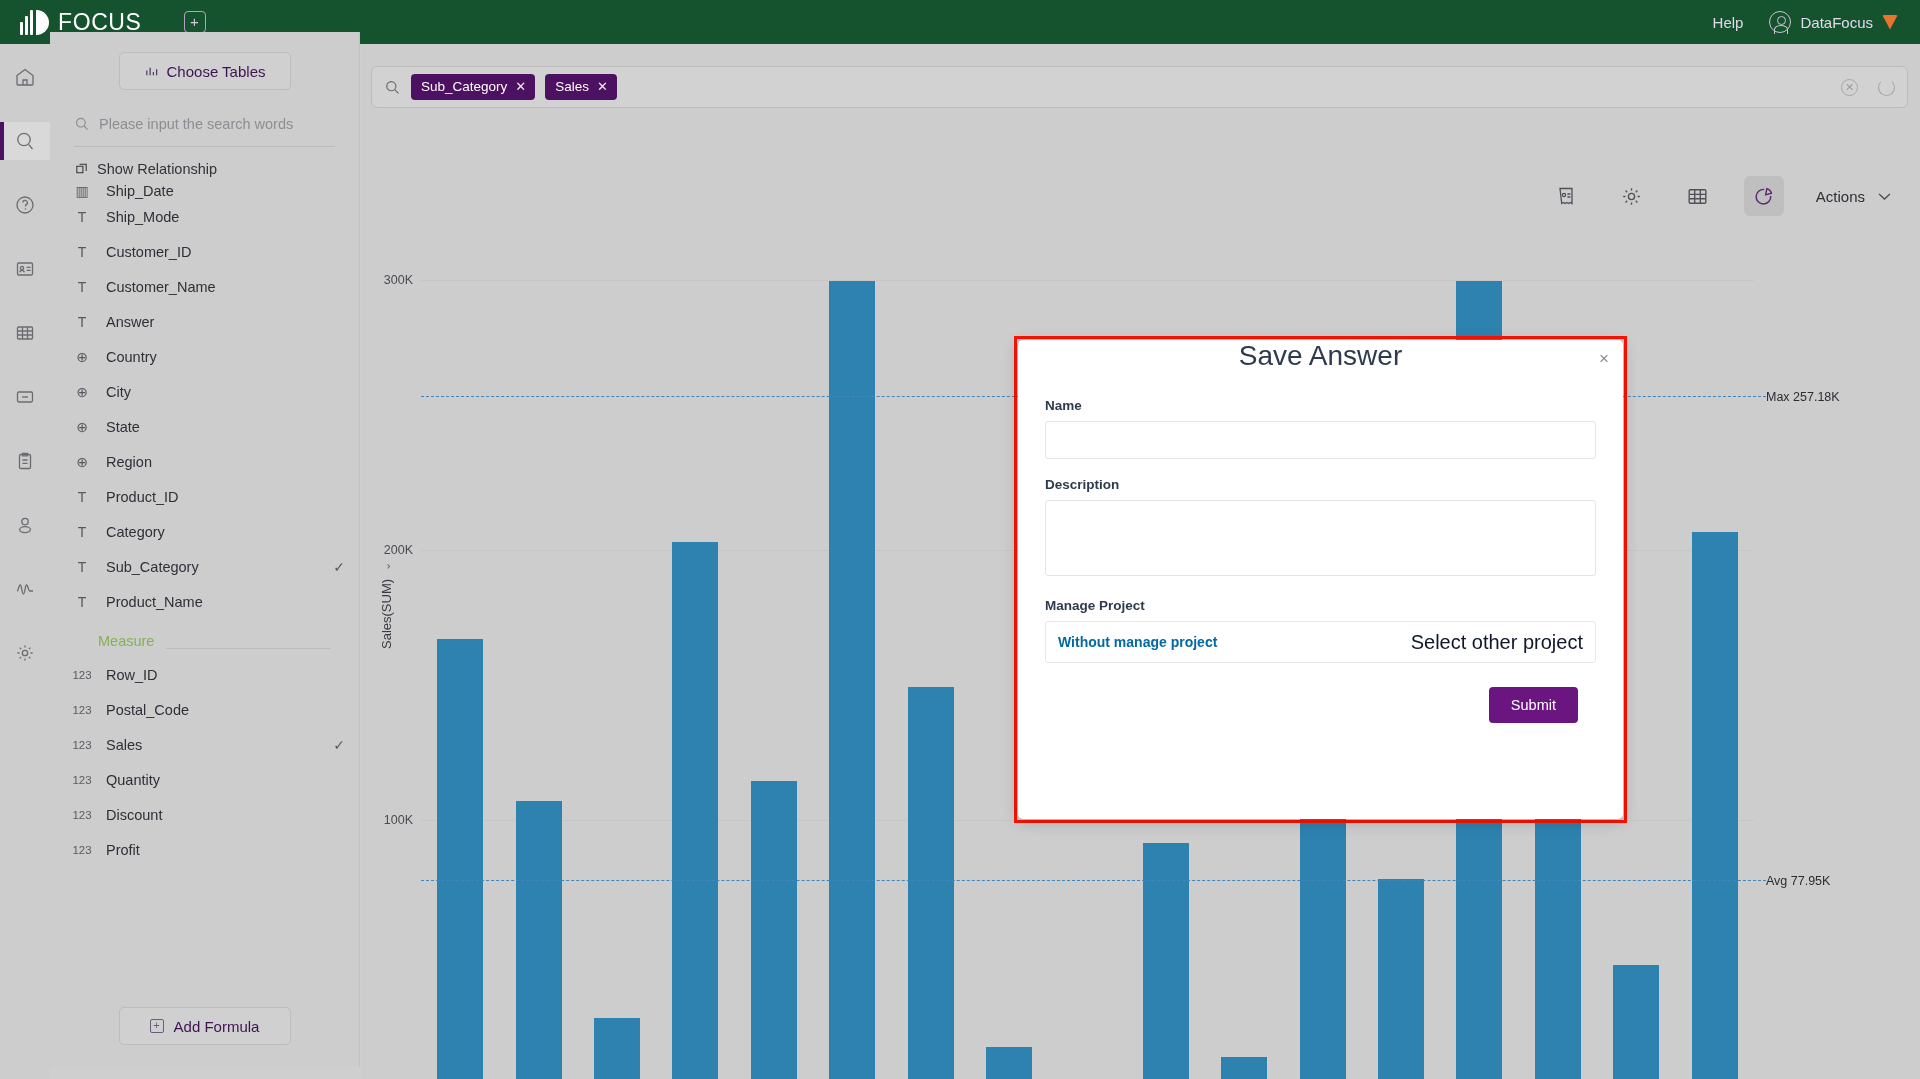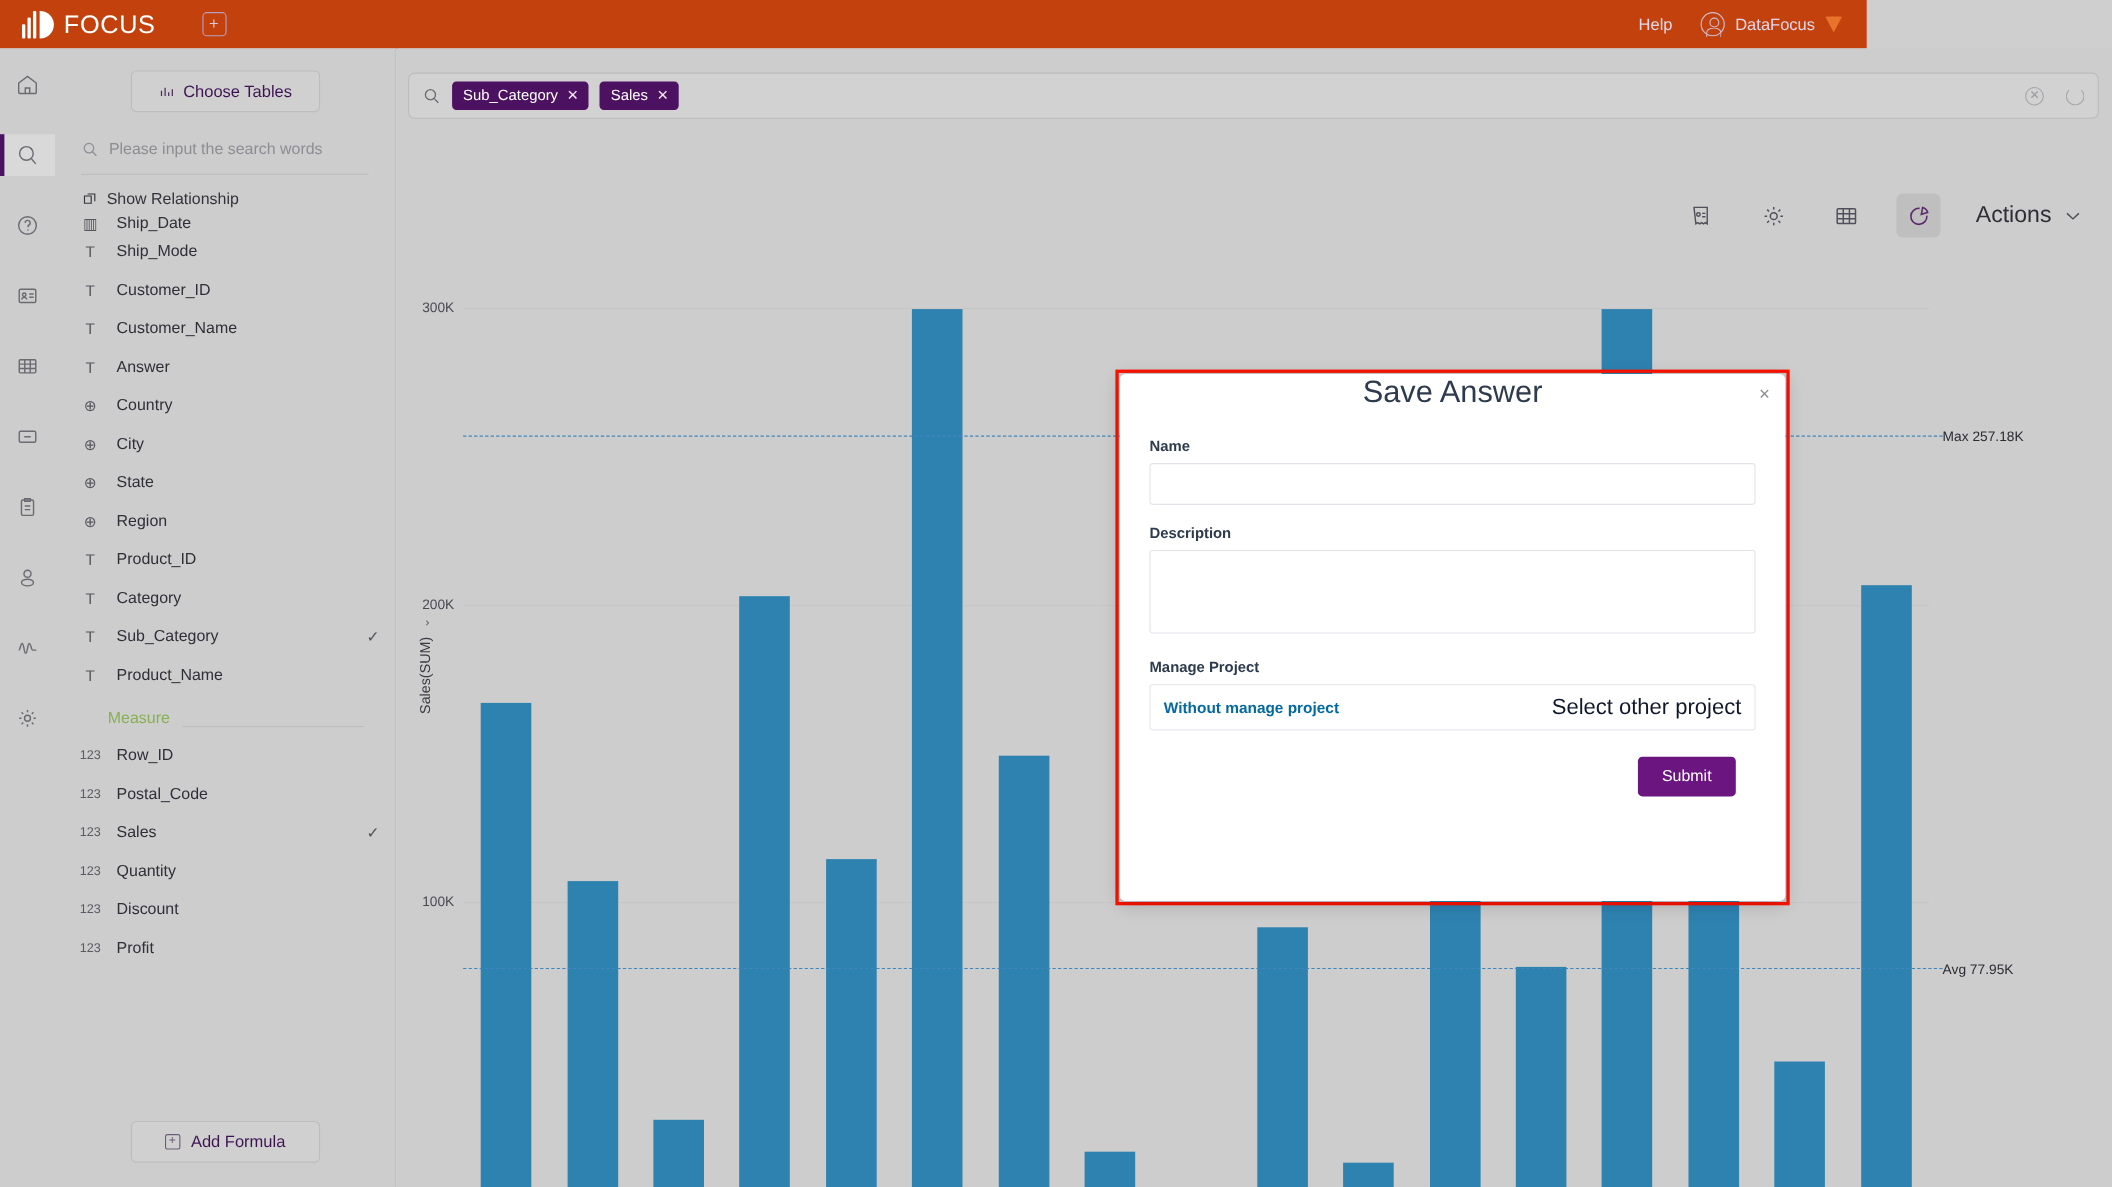--- a/index.html
+++ b/index.html
@@ -6,22 +6,22 @@
   html, body {
     width: 1920px; height: 1079px;
     font-family: "Liberation Sans", sans-serif;
     background: #cfcfcf;
     overflow: hidden;
   }
   .app { position: relative; width: 1920px; height: 1079px; }
 
   
   .topbar {
-    position: absolute; top: 0; left: 0; width: 1697px; height: 44px;
-    background: #c2410c; display: flex; align-items: center; justify-content: space-between;
+    position: absolute; top: 0; left: 0; width: 1920px; height: 44px;
+    background: #14532d; display: flex; align-items: center; justify-content: space-between;
   }
   .brand { display: flex; align-items: center; margin-left: 20px; gap: 9px; }
   .brand-mark { display: flex; align-items: flex-end; gap: 2px; height: 26px; }
   .brand-mark i { display: block; background: #fff; width: 3px; border-radius: 1px; }
   .bm1 { height: 13px; } .bm2 { height: 19px; } .bm3 { height: 25px; }
   .brand-d {
     width: 13px; height: 25px; background: #fff;
     border-radius: 0 13px 13px 0; margin-left: 1px;
   }
   .brand-text { color: #fff; font-size: 23px; letter-spacing: .6px; }
@@ -64,21 +64,21 @@
     color: #6b6b72; cursor: pointer; position: relative;
   }
   .rail-item.active { background: #d9d9d9; }
   .rail-item.active:before {
     content:""; position:absolute; left:0; top:0; bottom:0; width:4px; background:#4d1161;
   }
   .rail-item svg { display: block; }
 
   
   .leftpanel {
-    position: absolute; top: 44px; left: 50px; width: 310px; height: 1035px;
+    position: absolute; top: 32px; left: 50px; width: 310px; height: 1035px;
     background: #cdcdcd; border-right: 1px solid #c2c2c2;
     display: flex; flex-direction: column;
   }
   .choose-tables {
     margin: 20px auto 0; width: 172px; height: 38px;
     border: 1px solid #bdbdbd; border-radius: 5px; background: #d0d0d0;
     display: flex; align-items: center; justify-content: center; gap: 8px;
     color: #3d1352; font-size: 15px; cursor: pointer;
   }
   .search-row {
@@ -146,21 +146,21 @@
     position: absolute; top: 132px; right: 28px;
     display: flex; align-items: center; gap: 26px;
   }
   .tool {
     width: 40px; height: 40px; display: flex; align-items: center; justify-content: center;
     border-radius: 6px; color: #50505a; cursor: pointer;
   }
   .tool.active { background: #bfbfbf; color: #5c2a6e; }
   .actions-btn {
     display: flex; align-items: center; gap: 12px; color: #2e2e36;
-    font-size: 21px; margin-left: 6px; cursor: pointer;
+    font-size: 15px; margin-left: 6px; cursor: pointer;
   }
 
   .chart-title {
     position: absolute; top: 178px; left: 0; right: 0; text-align: center;
     font-size: 23px; color: #2b2b33;
   }
 
   
   .chart {
     position: absolute; left: 0; right: 0; top: 215px; bottom: 0;

